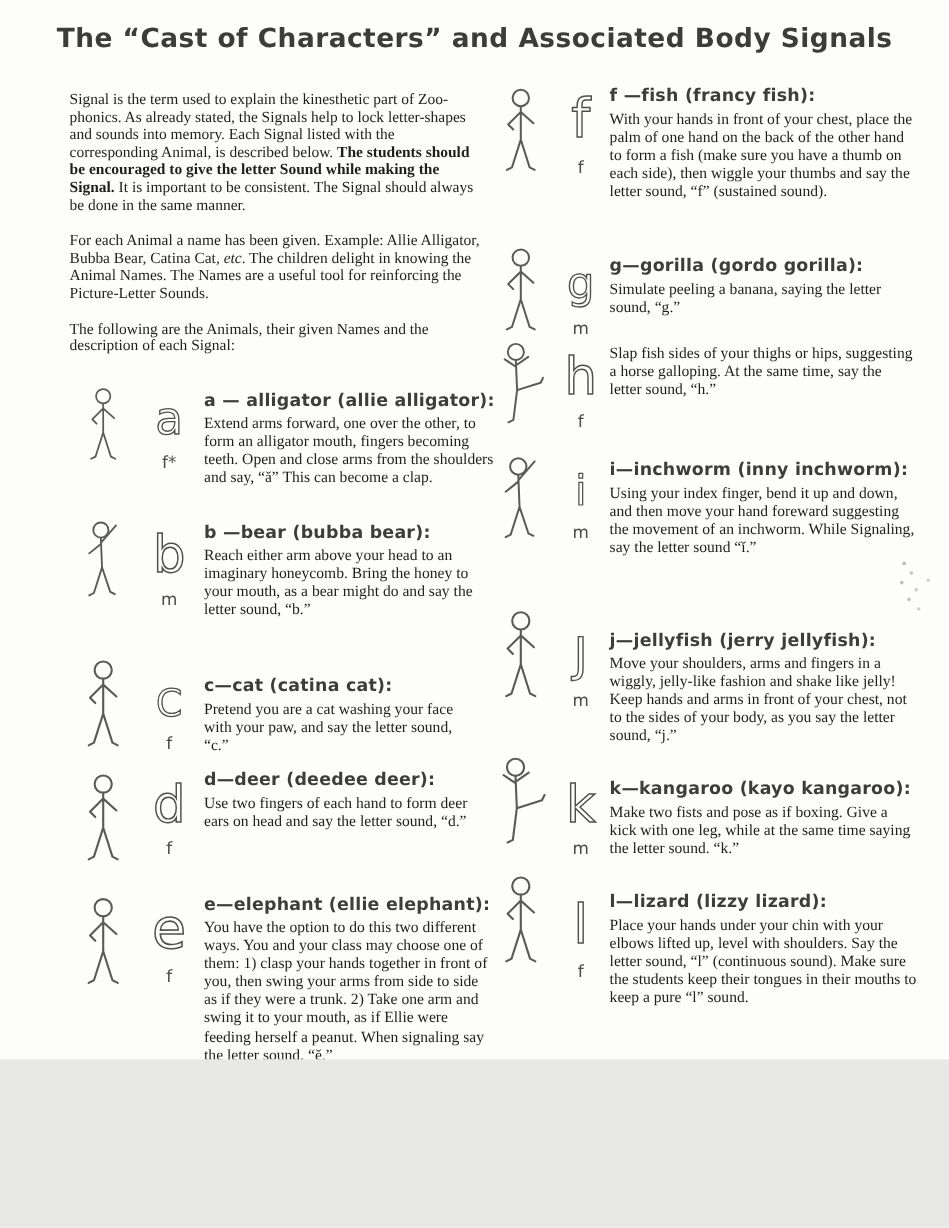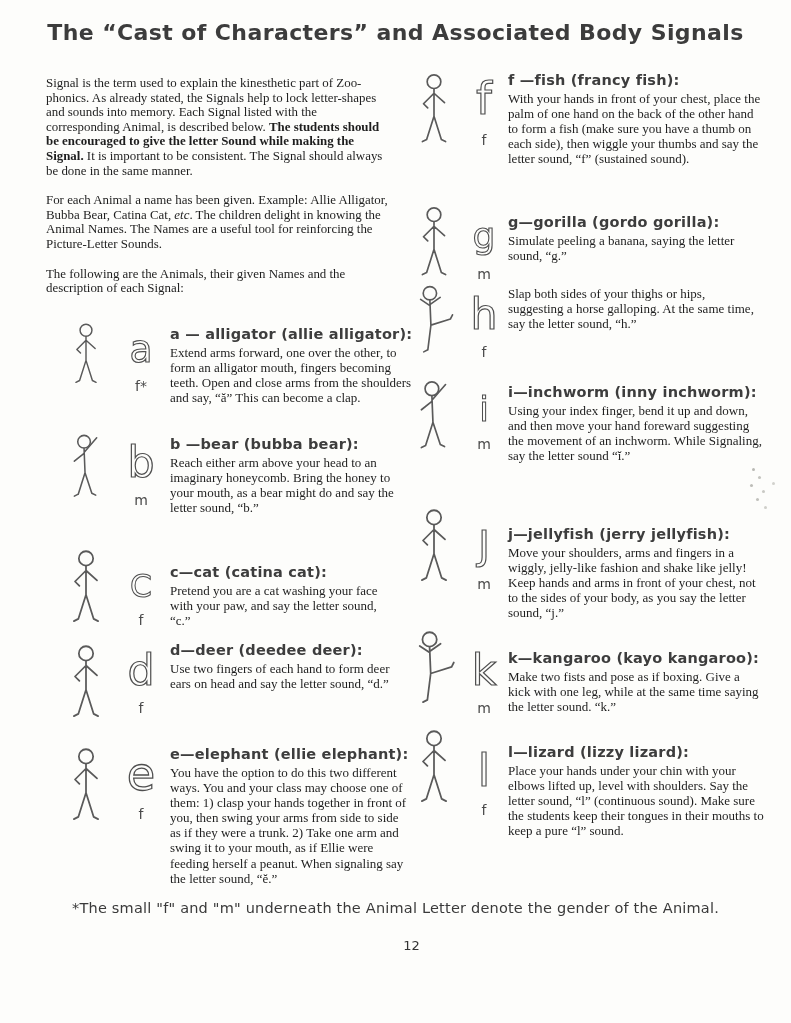--- a/index.html
+++ b/index.html
@@ -1,36 +1,36 @@
 <!DOCTYPE html>
 <html><head>
 <meta charset="utf-8">
 <style>
   html,body{margin:0;padding:0;background:#e8e8e6;}
   .page{
     position:relative;
-    width:791px;height:1023px;
+    width:791px;height:883px;
     margin:0 auto;
     background:#fdfdfb;
     overflow:hidden;
     color:#222;
     font-family:"Liberation Serif", serif;
     text-decoration:underline;
   }
   .title{
     position:absolute;top:20px;left:0;width:100%;
     text-align:center;
     font-family:"DejaVu Sans", sans-serif;
     font-weight:bold;
     font-size:22px;
     letter-spacing:0.4px;
     color:#3c3c3c;
   }
   .intro{
-    position:absolute;top:76px;left:46px;width:345px;
+    position:absolute;top:76px;left:58px;width:345px;
     font-size:12.9px;line-height:14.6px;color:#1e1e1e;
   }
   .intro p{margin:0 0 15px 0;}
   .intro .b{font-weight:bold;}
   .intro .i{font-style:italic;}
   .entry{
     position:absolute;
     display:flex;
     align-items:flex-start;
   }
@@ -247,21 +247,21 @@
           <use href="#sym-kick"></use>
         </svg>
       </div>
     <div class="animal">
       <svg class="letter-svg" width="38" height="52" viewBox="0 0 40 56">
           <text x="20" y="46" text-anchor="middle" font-size="46">h</text>
         </svg>
       <div class="gender">f</div>
     </div>
     <div class="etext" style="padding-top:2px;">
-      <div class="edesc">Slap both sides of your thighs or hips, suggesting a horse galloping. At the same time, say the letter sound, “h.”</div>
+      <div class="edesc">Slap fish sides of your thighs or hips, suggesting a horse galloping. At the same time, say the letter sound, “h.”</div>
     </div>
   </div>
 
   <div class="entry right" style="top:374px;left:408px;width:356px;">
     <div class="person">
         <svg width="42" height="82" viewBox="0 0 40 70">
           <use href="#sym-armup"></use>
         </svg>
       </div>
     <div class="animal" style="padding-top:12px;">

